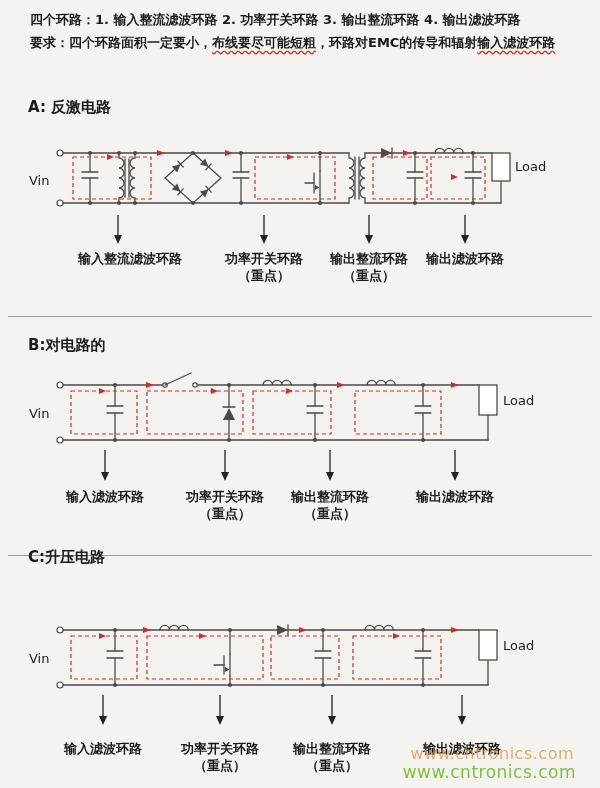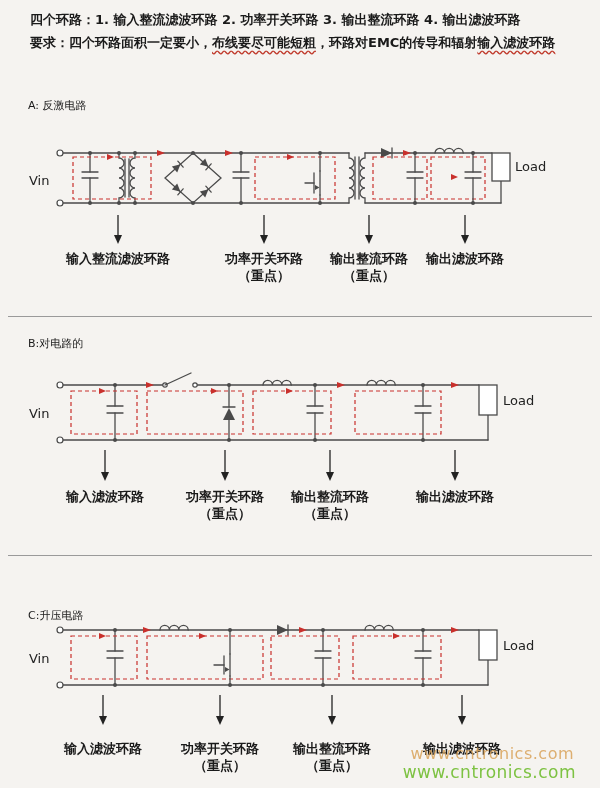--- a/index.html
+++ b/index.html
@@ -6,21 +6,21 @@
   body { margin: 0; background: #e9e8e6; }
   .page {
     position: relative; width: 600px; height: 788px; overflow: hidden;
     background: #f5f3f0; font-family: "DejaVu Sans", sans-serif; color: #1a1a1a;
   }
   .header { position: absolute; left: 30px; top: 8px; width: 550px;
     font-size: 13px; font-weight: 700; line-height: 23px; }
   .header p { margin: 0; }
   .em { text-decoration-line: underline; text-decoration-style: wavy;
     text-decoration-color: #c0392b; text-underline-offset: 3px; margin-top: 7px; }
-  .sec-title { position: absolute; left: 28px; font-size: 11px; font-weight: 400; }
+  .sec-title { position: absolute; left: 28px; font-size: 15px; font-weight: 700; }
   .ckt-svg { position: absolute; }
   .wire line, .comp line, .comp path { stroke: var(--line-gray, #4a4a4a); stroke-width: 1.3; fill: none; stroke-linecap: round; }
   .fillc { fill: var(--line-gray, #4a4a4a); stroke: none; }
   .dot { fill: var(--line-gray, #4a4a4a); }
   .term { fill: #fff; stroke: var(--line-gray, #4a4a4a); stroke-width: 1.2; }
   .boxc { fill: #fff; stroke: var(--line-gray, #4a4a4a); stroke-width: 1.3; }
   .loop { stroke: var(--loop-red, #c9302c); stroke-width: 1.2; fill: none; stroke-dasharray: 4 3; }
   .rarrow { fill: var(--loop-red, #c9302c); }
   .barrow line { stroke: #222; stroke-width: 1.3; }
   .barrow polygon { fill: #222; }
@@ -163,21 +163,21 @@
         <polygon points="99,112 107,112 103,121"></polygon>
       <line x1="249" y1="92" x2="249" y2="113"></line>
         <polygon points="245,112 253,112 249,121"></polygon>
       <line x1="354" y1="92" x2="354" y2="113"></line>
         <polygon points="350,112 358,112 354,121"></polygon>
       <line x1="450" y1="92" x2="450" y2="113"></line>
         <polygon points="446,112 454,112 450,121"></polygon>
     </g>
   </svg>
 
-  <div class="cl" style="left:118px; top:250px">
+  <div class="cl" style="left:130px; top:250px">
     <div>输入整流滤波环路</div>
     <div></div>
   </div>
   <div class="cl" style="left:264px; top:250px">
     <div>功率开关环路</div>
     <div>（重点）</div>
   </div>
   <div class="cl" style="left:369px; top:250px">
     <div>输出整流环路</div>
     <div>（重点）</div>
@@ -284,21 +284,21 @@
     <div>输出整流环路</div>
     <div>（重点）</div>
   </div>
   <div class="cl" style="left:455px; top:488px">
     <div>输出滤波环路</div>
     <div></div>
   </div>
 
   <div class="divider" style="top:555px"></div>
 
-  <div class="sec-title" style="top:608px">C:升压电路</div>
+  <div class="sec-title" style="top:548px">C:升压电路</div>
 
   <svg class="ckt-svg" style="left:15px; top:600px" width="570" height="132" viewBox="0 0 570 132">
     <g class="wire">
       <line x1="48" y1="30" x2="464" y2="30"></line>
       <line x1="48" y1="85" x2="473" y2="85"></line>
       <line x1="473" y1="60" x2="473" y2="85"></line>
     </g>
     <circle class="term" cx="45" cy="30" r="3"></circle>
     <circle class="term" cx="45" cy="85" r="3"></circle>
     <text class="ckt" x="14" y="63">Vin</text>

